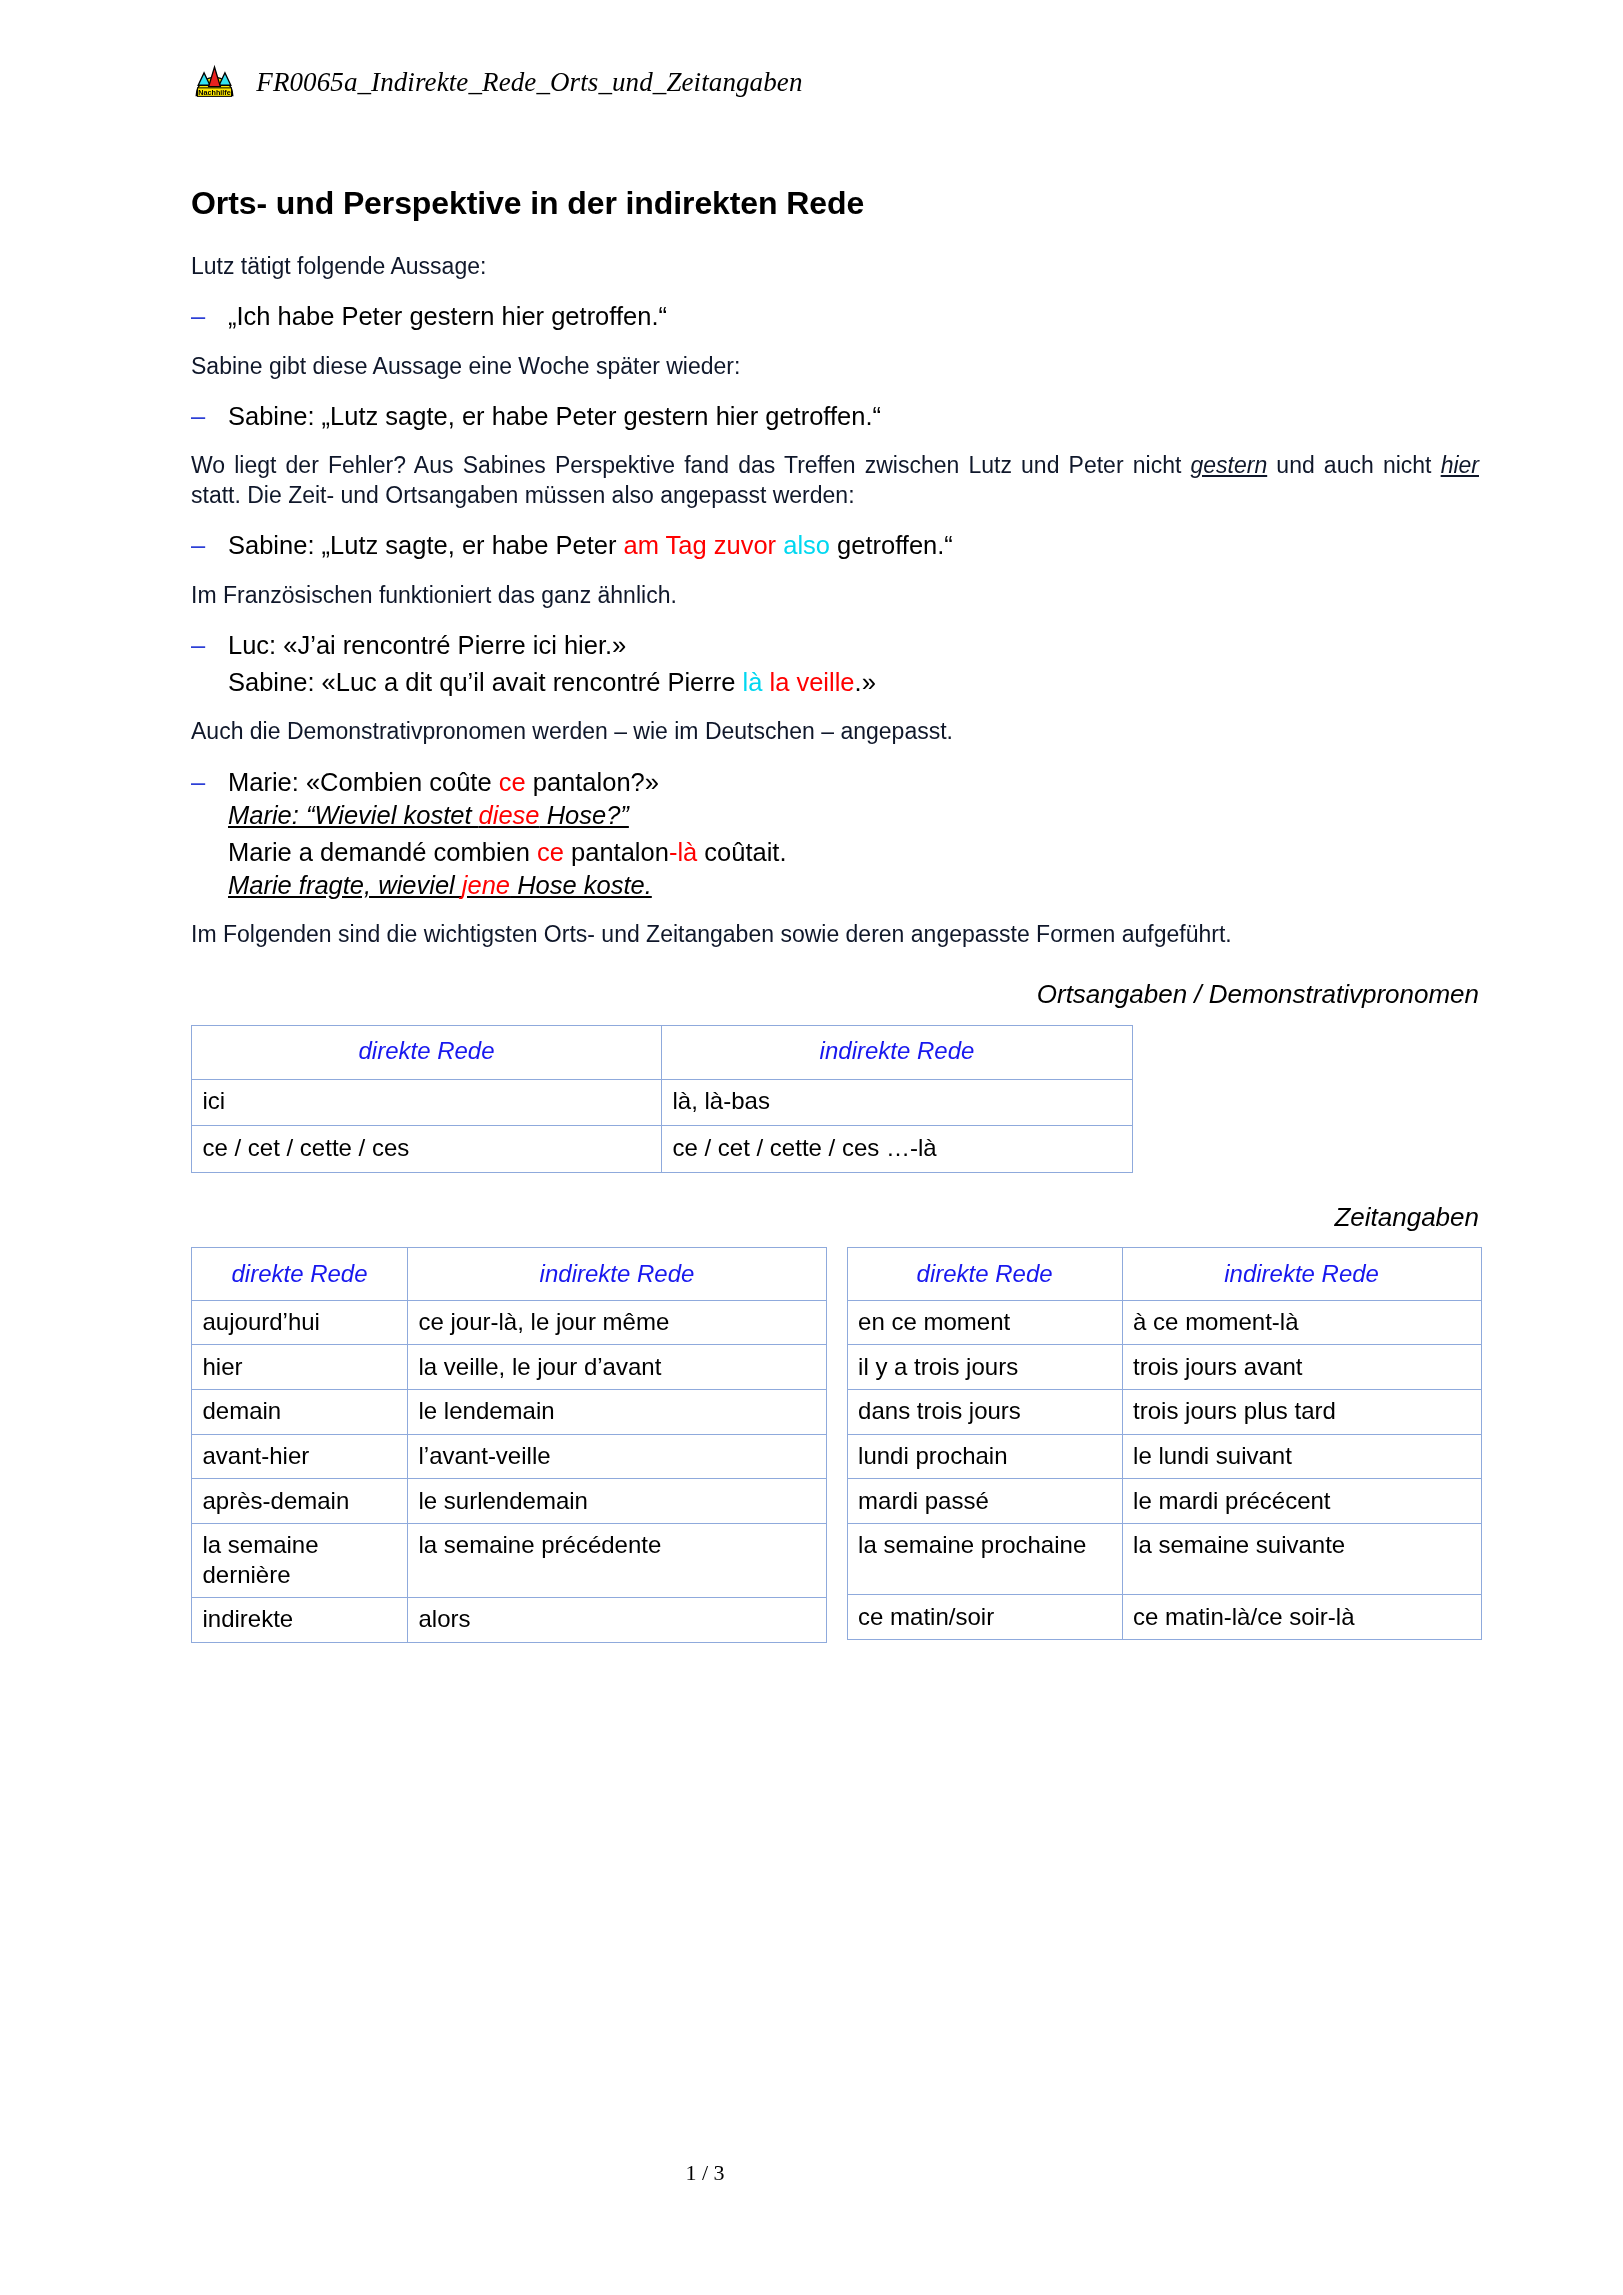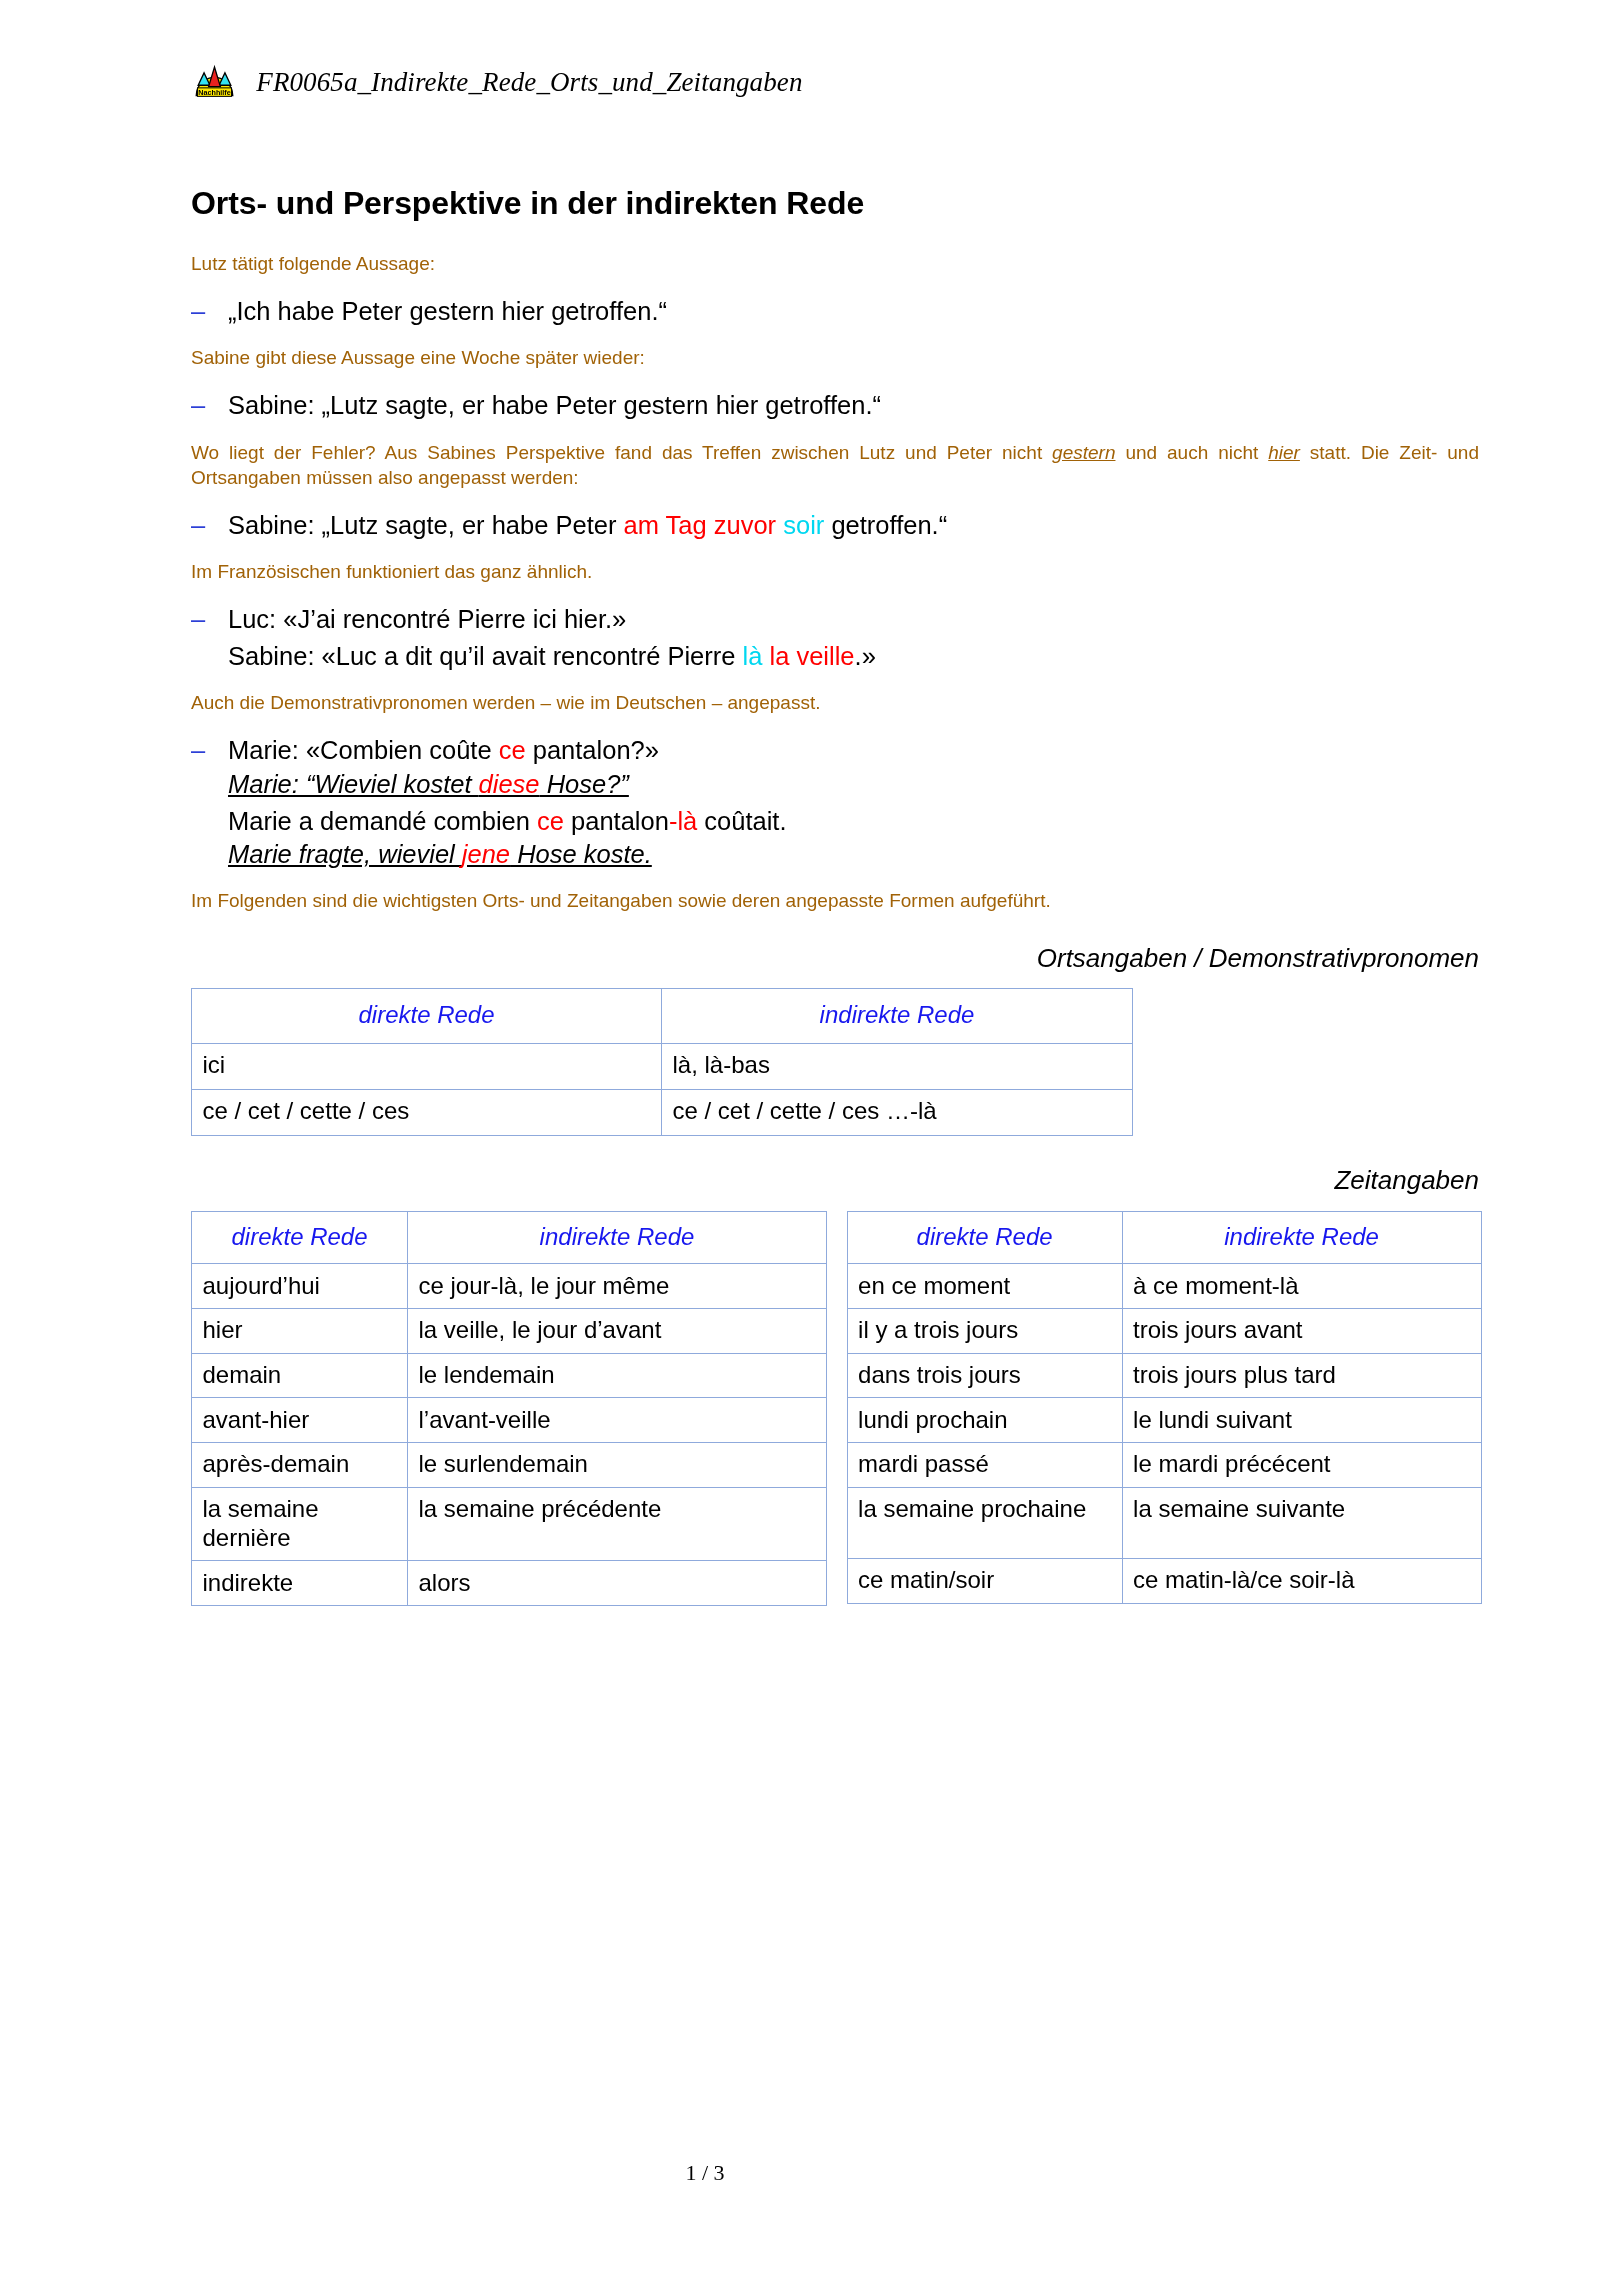--- a/index.html
+++ b/index.html
@@ -53,24 +53,24 @@
 
   h1.doc-title {
     font-size: 32px;
     font-weight: bold;
     margin: 0 0 30px 0;
     letter-spacing: -0.1px;
     color: #000;
   }
 
   p.para {
-    font-size: 19px;
+    font-size: 23px;
     line-height: 1.30;
     margin: 0 0 18.3px 0;
-    color: #a16207;
+    color: #0f172a;
   }
   p.para.justify { text-align: justify; }
 
   
   .bullet {
     display: flex;
     margin: 0 0 18.3px 0;
     font-size: 25.5px;
     line-height: 1.30;
     color: #000;
@@ -187,21 +187,21 @@
 
     <div class="bullet">
       <span class="dash">–</span>
       <span class="btext">Sabine: „Lutz sagte, er habe Peter gestern hier getroffen.“</span>
     </div>
 
     <p class="para justify"><span>Wo liegt der Fehler? Aus Sabines Perspektive fand das Treffen zwischen Lutz und Peter nicht </span><span class="ital">gestern</span><span> und auch nicht </span><span class="ital">hier</span><span> statt. Die Zeit- und Ortsangaben müssen also angepasst werden:</span></p>
 
     <div class="bullet">
       <span class="dash">–</span>
-      <span class="btext"><span>Sabine: „Lutz sagte, er habe Peter </span><span class="red">am Tag zuvor</span><span> </span><span class="cyan">soir</span><span> getroffen.“</span></span>
+      <span class="btext"><span>Sabine: „Lutz sagte, er habe Peter </span><span class="red">am Tag zuvor</span><span> </span><span class="cyan">also</span><span> getroffen.“</span></span>
     </div>
 
     <p class="para">Im Französischen funktioniert das ganz ähnlich.</p>
 
     <div class="bullet">
       <span class="dash">–</span>
       <span class="btext">
         <span class="sub-line">Luc: «J’ai rencontré Pierre ici hier.»</span>
         <span class="sub-line spaced"><span>Sabine: «Luc a dit qu’il avait rencontré Pierre </span><span class="cyan">là</span><span> </span><span class="red">la veille</span><span>.»</span></span>
       </span>

